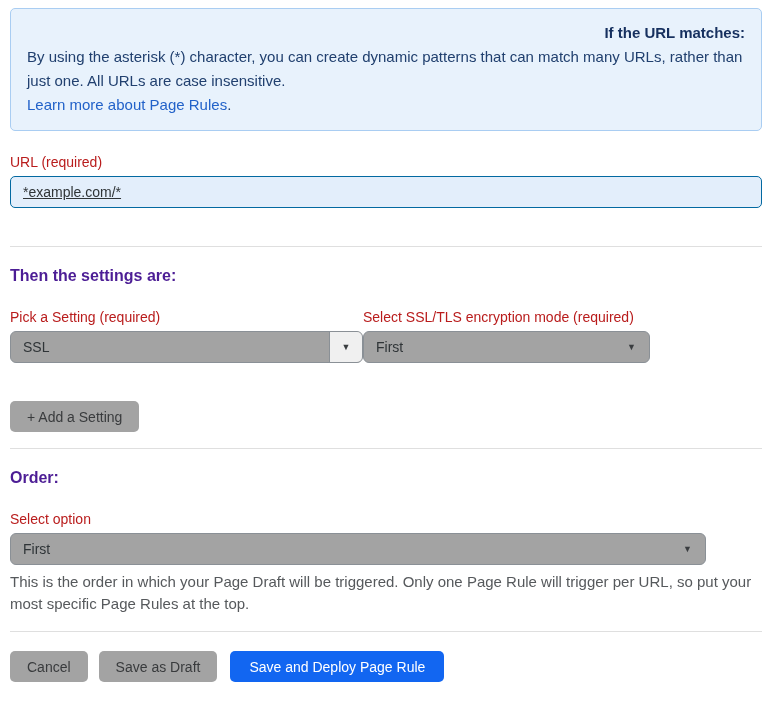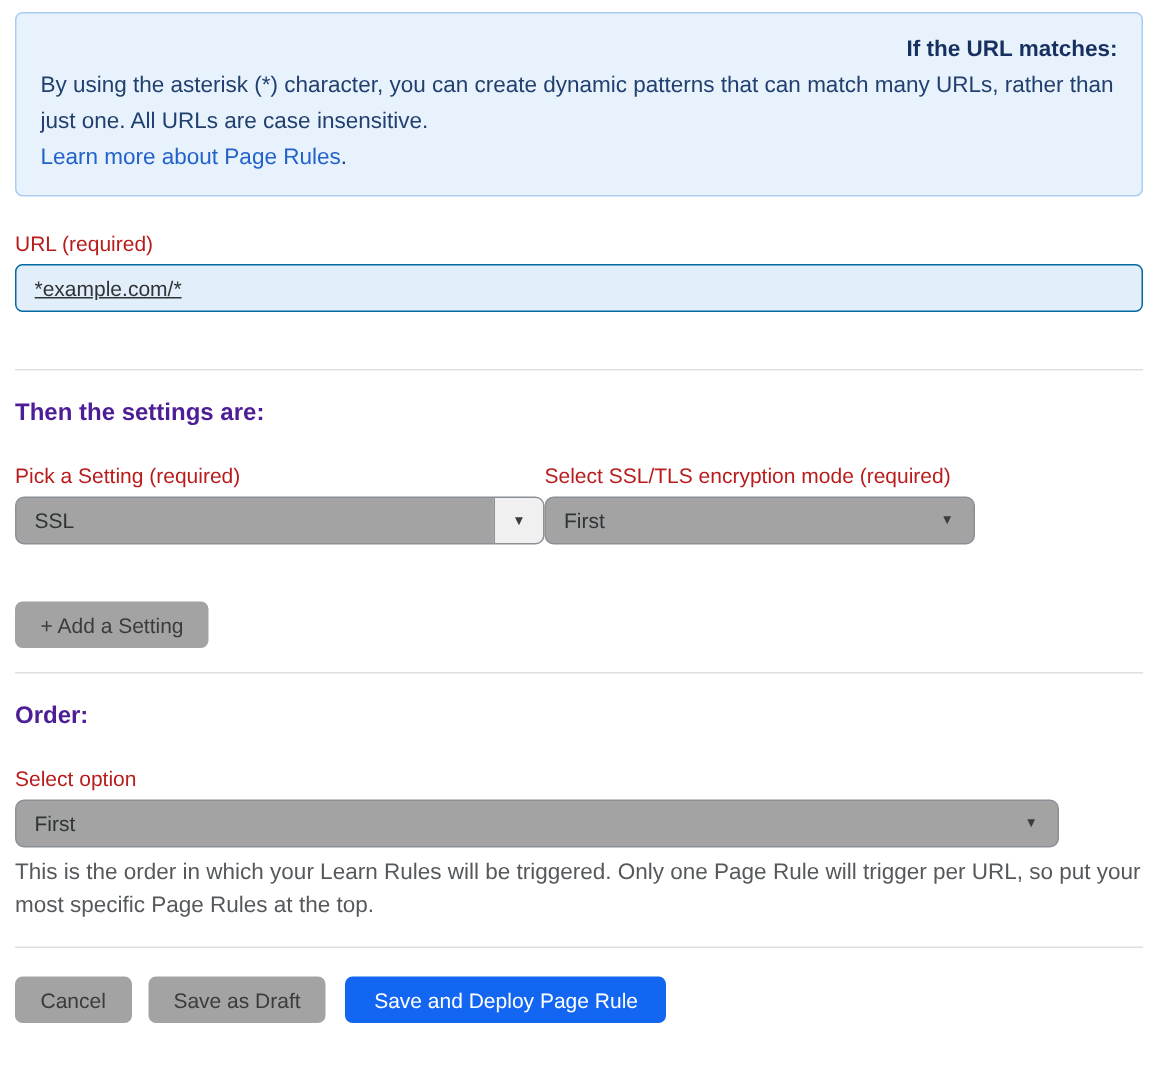--- a/index.html
+++ b/index.html
@@ -205,21 +205,21 @@
   <hr class="divider divider-2">
 
   <div class="section-heading">Order:</div>
 
   <div class="field-label order-label">Select option</div>
   <div class="select select-plain select-full">
     <span class="select-value">First</span>
     <span class="arrow">▼</span>
   </div>
 
-  <div class="help-text">This is the order in which your Learn Rules will be triggered. Only one Page Rule will trigger per URL, so put your most specific Page Rules at the top.</div>
+  <div class="help-text">This is the order in which your Page Draft will be triggered. Only one Page Rule will trigger per URL, so put your most specific Page Rules at the top.</div>
 
   <hr class="divider divider-3">
 
   <div class="footer-actions">
     <button class="btn">Cancel</button>
     <button class="btn">Save as Draft</button>
     <button class="btn btn-primary">Save and Deploy Page Rule</button>
   </div>
 
 </div>

